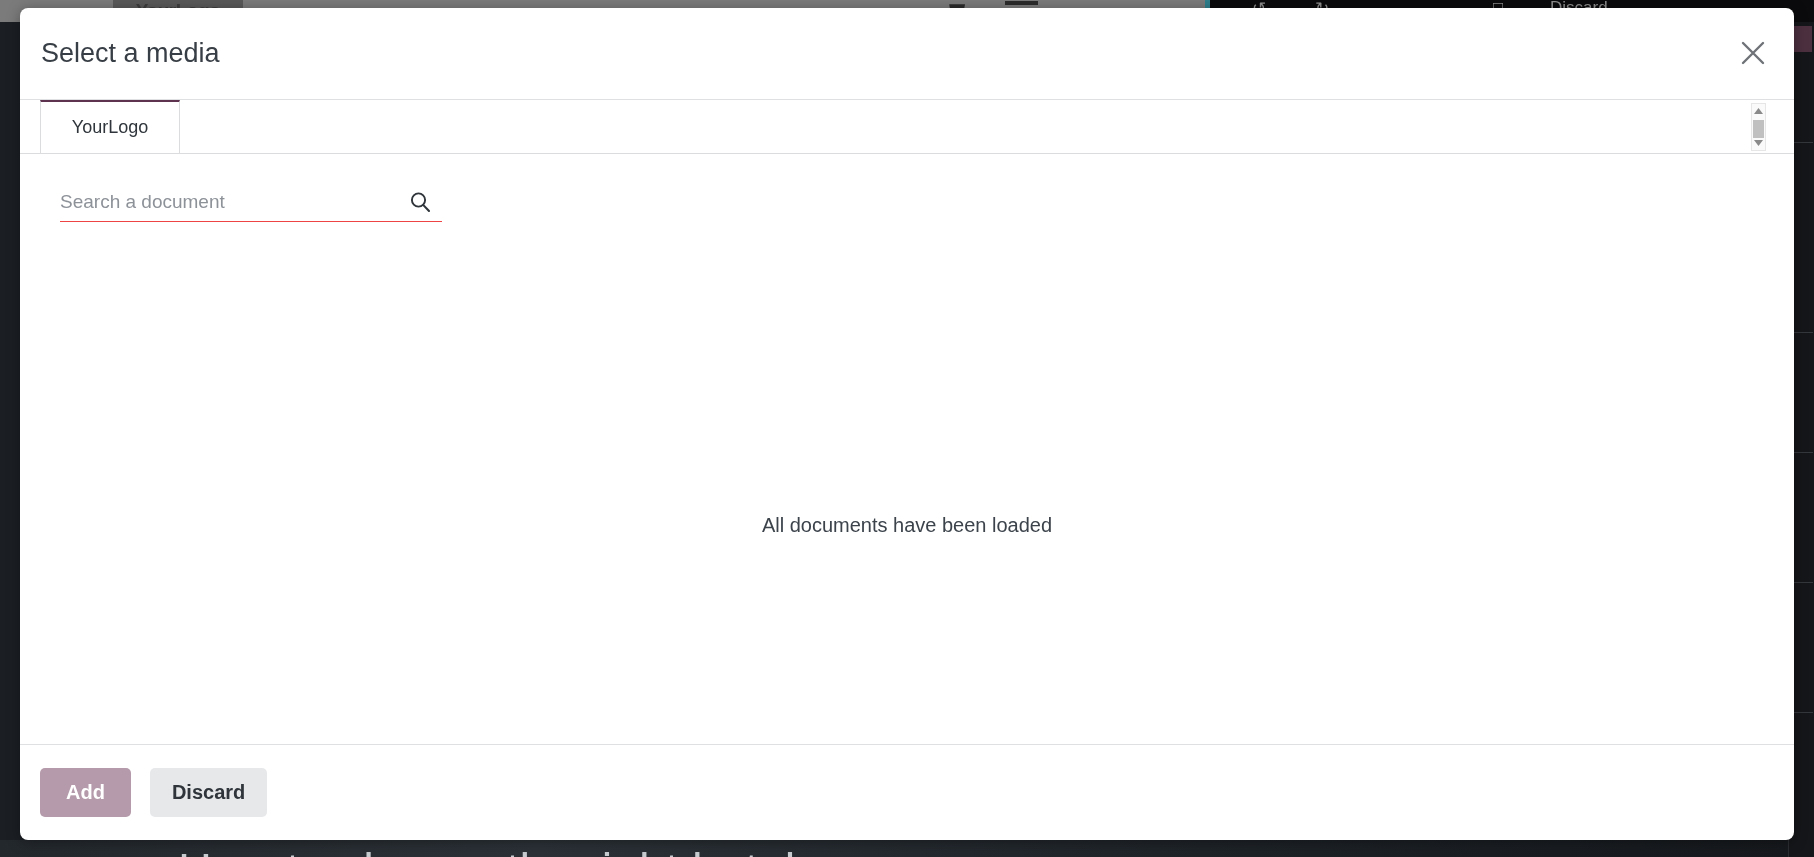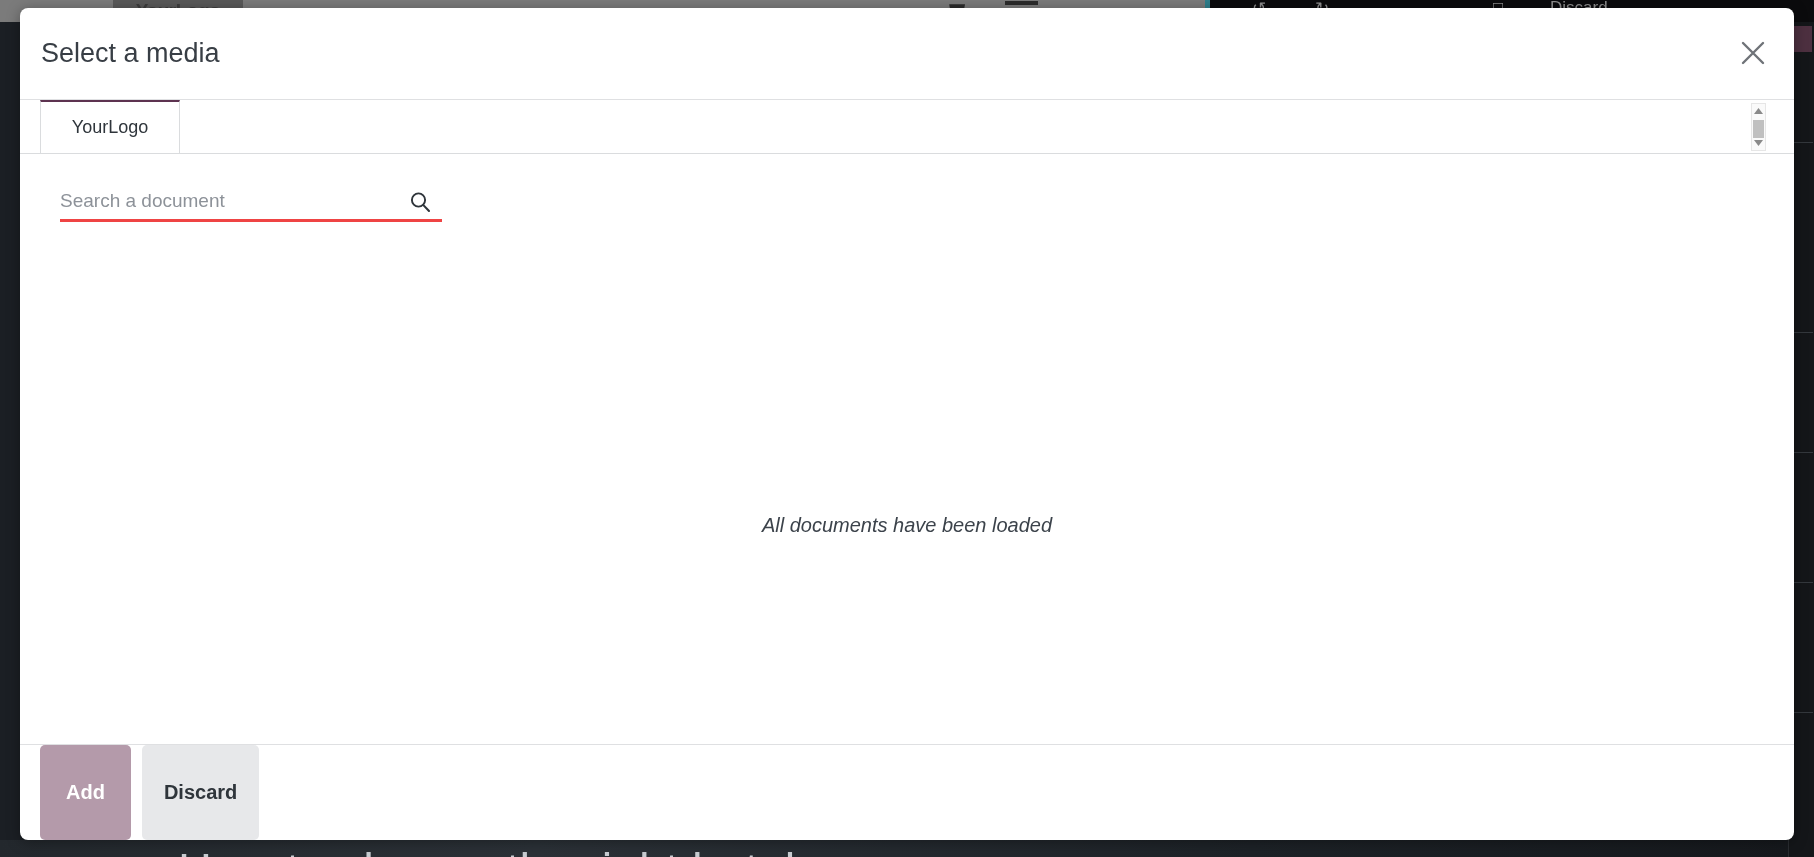--- a/index.html
+++ b/index.html
@@ -221,21 +221,21 @@
   }
   .search-wrap {
     position: relative;
     width: 382px;
     margin-left: 20px;
   }
   .search-input {
     width: 100%;
     height: 40px;
     border: none;
-    border-bottom: 3px solid #ef4444;
+    border-bottom: 1px solid #ef4444;
     font-size: 19px;
     color: #2f353b;
     font-family: "Liberation Sans", sans-serif;
     outline: none;
     background: transparent;
     padding-right: 36px;
   }
   .search-input::placeholder { color: #8d9299; }
   .search-icon {
     position: absolute;
@@ -302,31 +302,31 @@
   .media-name {
     font-size: 19px;
     color: #2f353b;
   }
 
   .empty-note {
     position: absolute;
     left: 0; right: 0;
     top: 360px;
     text-align: center;
-    font-style: italic;
     font-size: 20px;
     color: #3c434b;
   }
 
   
   .modal-footer {
     flex: 0 0 96px;
     border-top: 1px solid #dfe0e2;
     display: flex;
-    gap: 11px;
+    align-items: center;
+    gap: 19px;
     padding-left: 20px;
   }
   .btn-add {
     background: #b49aaa;
     color: #ffffff;
     padding: 13px 26px;
     font-weight: 600;
     cursor: default;
   }
   .btn-discard {

